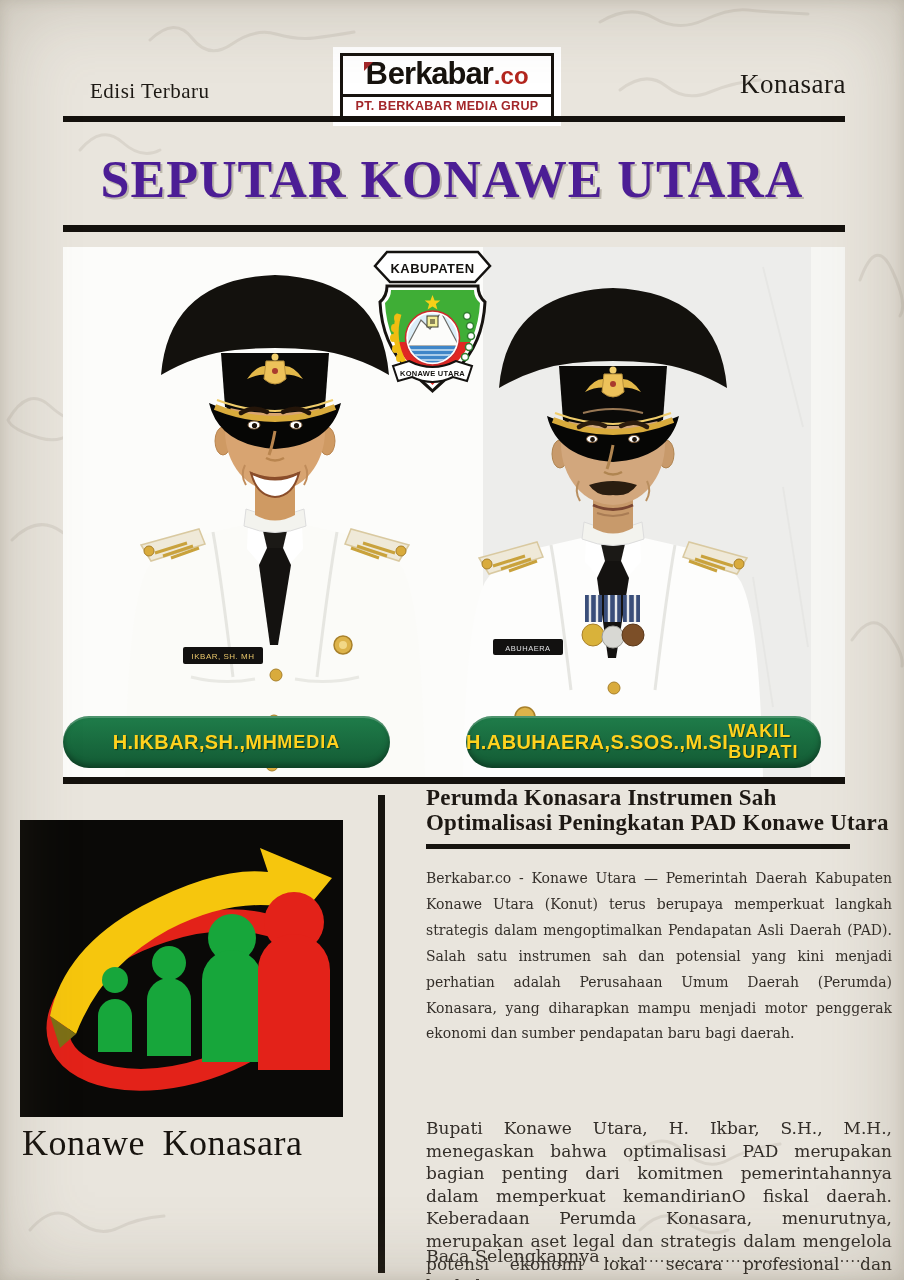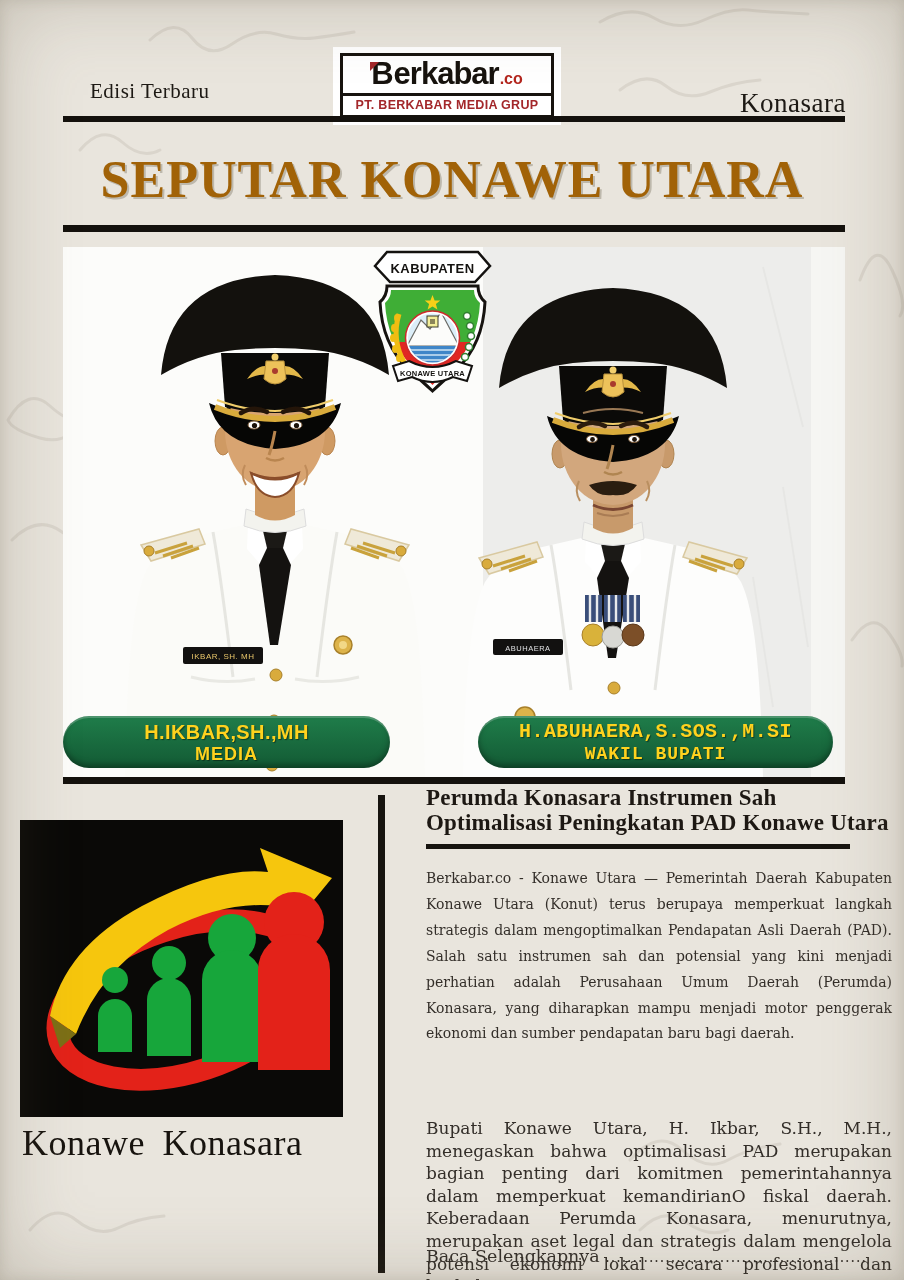--- a/index.html
+++ b/index.html
@@ -8,51 +8,51 @@
     background:#e9e5dd; overflow:hidden;
     font-family:"Liberation Serif", serif; color:#1d1914;
   }
   .page::after{
     content:""; position:absolute; inset:0; pointer-events:none; z-index:60;
     box-shadow: inset 0 0 80px rgba(105,92,72,.28), inset 0 0 14px rgba(105,92,72,.18);
   }
   .texture{position:absolute; inset:0; z-index:0;}
   
   .edition{position:absolute; left:62px; top:79px; font-size:21px; letter-spacing:.5px; z-index:2;margin-left:28px;}
-  .region{position:absolute; right:58px; top:88px; font-size:27px; letter-spacing:.5px; z-index:2;}
+  .region{position:absolute; right:58px; top:69px; font-size:27px; letter-spacing:.5px; z-index:2;}
   .masthead{position:absolute; left:333px; top:47px; width:214px; background:#fff; padding:6px 7px 7px; z-index:2;}
   .mh-top{border:3px solid #17130e; display:flex; align-items:baseline; justify-content:center; padding:3px 2px 4px; font-family:"Liberation Sans",sans-serif;}
   .brand-b{position:relative; font-weight:800; font-size:31px; line-height:30px; color:#17130e;}
   .brand-b::before{content:""; position:absolute; left:-1px; top:3px; border-left:9px solid #a3272a; border-bottom:9px solid transparent;}
   .brand-rest{font-weight:800; font-size:31px; line-height:30px; letter-spacing:-1px; color:#17130e;}
-  .brand-tld{font-weight:800; font-size:16px; color:#b3261e; margin-left:1px;}
+  .brand-tld{font-weight:800; font-size:24px; color:#b3261e; margin-left:1px;}
   .mh-bottom{border:3px solid #17130e; border-top:0; text-align:center; padding:2px 0 3px;
     font-family:"Liberation Sans",sans-serif; font-weight:700; font-size:12.5px; color:#a3272a; letter-spacing:.3px;}
   .rule{position:absolute; left:63px; width:782px; background:#14110d; z-index:2;}
   .rule1{top:116px; height:6px;}
   .rule2{top:225px; height:7px;}
   .rule3{top:777px; height:7px;}
   .main-title{
     position:absolute; left:40px; right:40px; top:150px; text-align:center; z-index:2;
-    font-size:52px; font-weight:700; letter-spacing:1px; color:#a16207;
+    font-size:52px; font-weight:700; letter-spacing:1px; color:#4c1d95;
     text-shadow:2px 2px 0 rgba(90,78,60,.30);
   }
   
   .photo-panel{position:absolute; left:63px; top:247px; width:782px; height:531px; z-index:1; background:#fbfbf9;}
   .photo-panel svg{display:block;}
   .name-banner{
     position:absolute; top:469px; height:52px; border-radius:26px; z-index:3;
     background:linear-gradient(180deg,#1f7d4a,#135a34);
     box-shadow:inset 0 2px 0 rgba(255,255,255,.22), inset 0 -3px 6px rgba(0,0,0,.35);
-    display:flex; flex-direction:column; align-items:center; justify-content:center;
+    display:flex; flex-direction:row; align-items:center; justify-content:center;
     font-family:"Liberation Sans",sans-serif; font-weight:700; color:#ffd21e;
     text-shadow:1px 1px 1px rgba(0,0,0,.45);
   }
   .banner-left{left:0; width:327px;}
-  .banner-right{left:415px; width:355px;font-family:Liberation Mono, monospace;}
+  .banner-right{left:403px; width:355px;}
   .banner-name{font-size:20px; line-height:24px; letter-spacing:.4px;}
   .banner-role{font-size:18px; line-height:21px; letter-spacing:1px;}
   
   .perumda-box{position:absolute; left:20px; top:820px; width:323px; height:297px; background:#0a0907; z-index:2;}
   .logo-caption{position:absolute; left:22px; top:1122px; width:330px; font-size:36px; letter-spacing:.5px; word-spacing:8px; color:#17130e; z-index:2;}
   .vdivider{position:absolute; left:378px; top:795px; width:7px; height:478px; background:#17140f; z-index:2;}
   .article{position:absolute; left:397px; top:786px; width:466px; z-index:2;margin-left:29px;}
   .headline{font-size:23px; font-weight:700; line-height:24.5px; letter-spacing:.2px; color:#1d1813;}
   .headline-rule{width:424px; height:5px; background:#17140f; margin-top:9px;}
   .lead{

